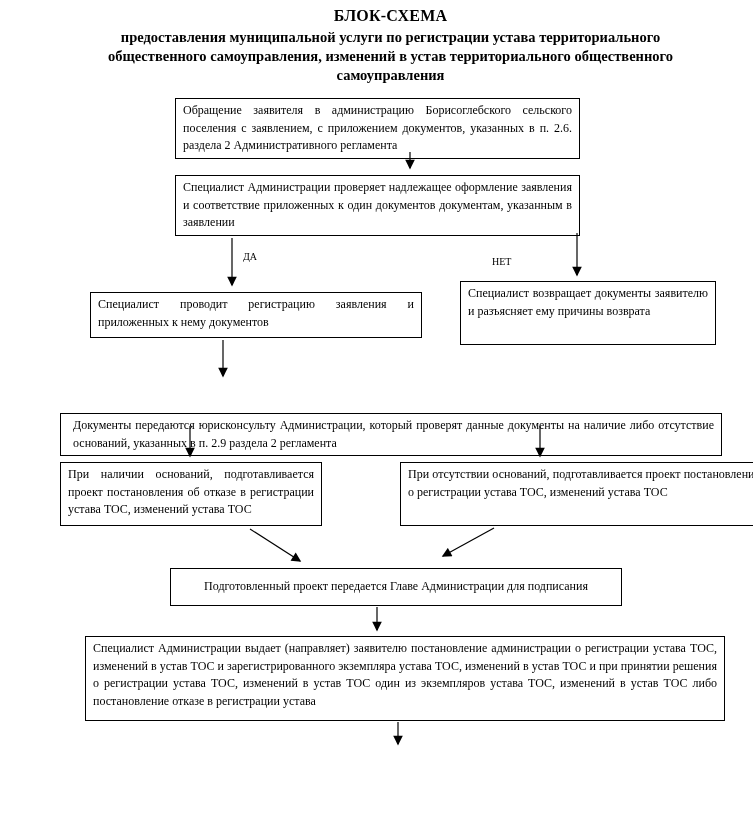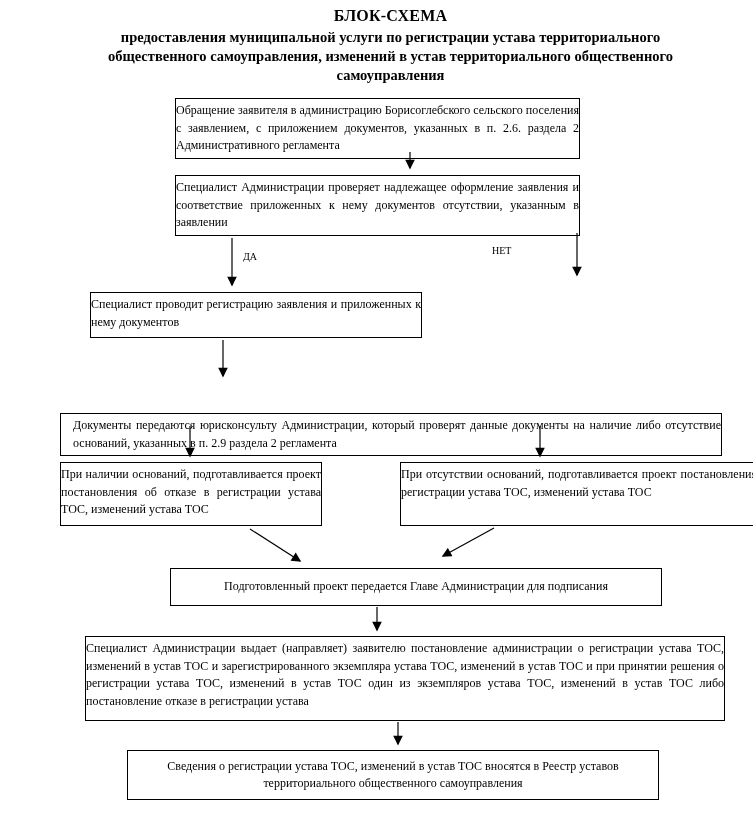--- a/index.html
+++ b/index.html
@@ -25,21 +25,21 @@
   .title-subtitle{
     margin:2px auto 4px auto;width:640px;
     font-size:14.5px;font-weight:bold;line-height:19px;
     text-align:center;
   }
   .box{
     position:absolute;
     border:1px solid #000000;
     background:#ffffff;
     font-size:12px;line-height:17.5px;
-    padding:3px 0;
+    padding:3px 7px;
     text-align:justify;
     box-sizing:border-box;
   }
   .box.center{
     text-align:center;
     display:flex;align-items:center;justify-content:center;
     padding:2px 6px;
   }
   .branch-label{
     position:absolute;
@@ -57,39 +57,39 @@
 
 <div class="page">
 
   <div class="title-block">
     <div class="title-heading">БЛОК-СХЕМА</div>
     <div class="title-subtitle">предоставления муниципальной услуги по регистрации устава территориального общественного самоуправления, изменений в устав территориального общественного самоуправления</div>
   </div>
 
   <div class="box" style="left:175px;top:98px;width:405px;min-height:54px;">Обращение заявителя в администрацию Борисоглебского сельского поселения с заявлением, с приложением документов, указанных в п. 2.6. раздела 2 Административного регламента</div>
 
-  <div class="box" style="left:175px;top:175px;width:405px;min-height:58px;">Специалист Администрации проверяет надлежащее оформление заявления и соответствие приложенных к нему документов отсутствии, указанным в заявлении</div>
+  <div class="box" style="left:175px;top:175px;width:405px;min-height:58px;">Специалист Администрации проверяет надлежащее оформление заявления и соответствие приложенных к один документов документам, указанным в заявлении</div>
 
   <span class="branch-label" style="left:243px;top:250px;">ДА</span>
-  <span class="branch-label" style="left:492px;top:244px;">НЕТ</span>
+  <span class="branch-label" style="left:492px;top:255px;">НЕТ</span>
 
   <div class="box" style="left:90px;top:292px;width:332px;min-height:46px;">Специалист проводит регистрацию заявления и приложенных к нему документов</div>
 
+  <div class="box" style="left:460px;top:281px;width:256px;min-height:64px;">Специалист возвращает документы заявителю и разъясняет ему причины возврата</div>
 
   <div class="box" style="left:60px;top:382px;width:662px;min-height:43px;padding-left:12px;margin-top:31px;">Документы передаются  юрисконсульту Администрации, который проверят данные документы на наличие либо отсутствие оснований, указанных в п. 2.9 раздела 2 регламента</div>
 
   <div class="box" style="left:60px;top:462px;width:262px;min-height:64px;">При наличии оснований, подготавливается проект постановления об отказе в регистрации устава ТОС, изменений устава ТОС</div>
 
   <div class="box" style="left:400px;top:462px;width:368px;min-height:64px;">При отсутствии оснований, подготавливается проект постановления о регистрации устава ТОС, изменений устава ТОС</div>
 
-  <div class="box center" style="left:170px;top:568px;width:492px;height:38px;">Подготовленный проект передается Главе Администрации для подписания</div>
+  <div class="box center" style="left:170px;top:568px;width:452px;height:38px;">Подготовленный проект передается Главе Администрации для подписания</div>
 
   <div class="box" style="left:85px;top:636px;width:640px;min-height:85px;">Специалист Администрации выдает (направляет) заявителю постановление администрации о регистрации устава ТОС, изменений в устав ТОС и зарегистрированного экземпляра устава ТОС, изменений в устав ТОС и при принятии решения о регистрации устава ТОС, изменений в устав ТОС один из экземпляров устава ТОС, изменений в устав ТОС либо постановление отказе в регистрации устава</div>
 
-  <div class="box center" style="left:127px;top:750px;width:532px;height:50px;">Сведения о регистрации устава ТОС, изменений в устав ТОС вносятся в Реестр уставов территориального общественного самоуправления</div>
 
   <svg class="arrows" viewBox="0 0 753 818" xmlns="http://www.w3.org/2000/svg">
     <defs>
       <marker id="ah" viewBox="0 0 10 10" refX="8.5" refY="5" markerWidth="9" markerHeight="8" orient="auto">
         <path d="M0,0 L10,5 L0,10 z" fill="#000000"></path>
       </marker>
     </defs>
     <line x1="410" y1="152" x2="410" y2="168" marker-end="url(#ah)"></line>
     <line x1="232" y1="238" x2="232" y2="285" marker-end="url(#ah)"></line>
     <line x1="577" y1="233" x2="577" y2="275" marker-end="url(#ah)"></line>

